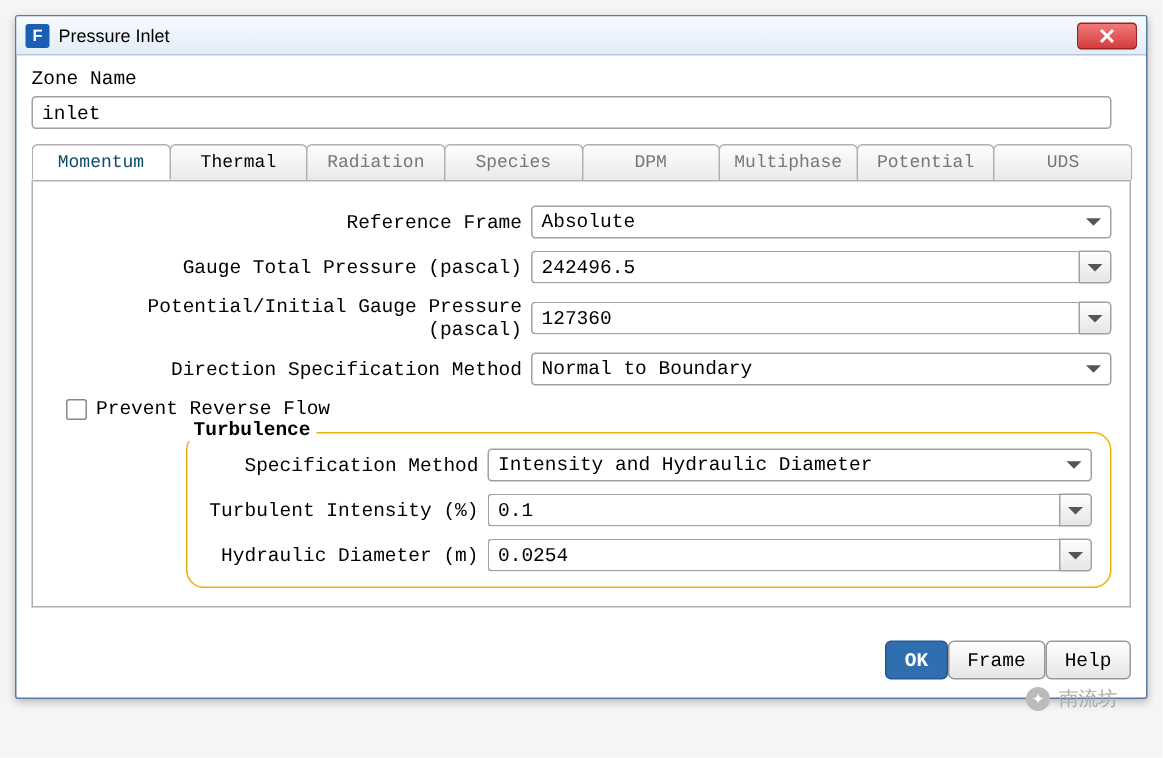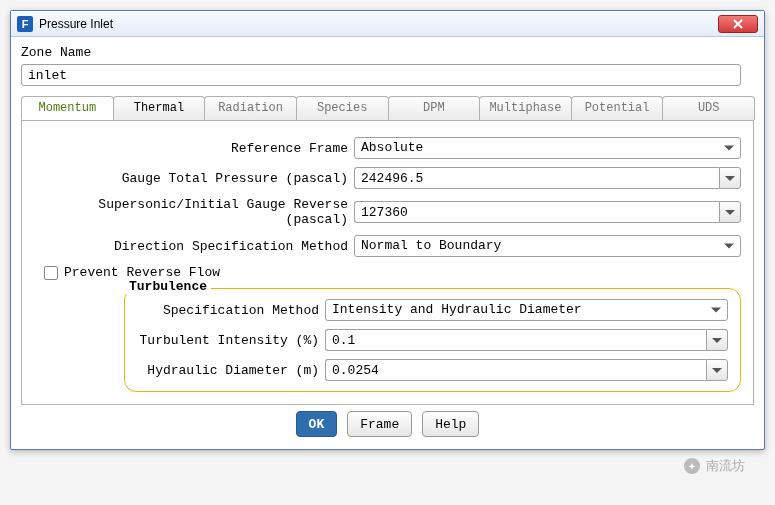--- a/index.html
+++ b/index.html
@@ -86,21 +86,21 @@
     background: linear-gradient(#fdfdfd,#eaeaea);
     border: 1px solid #b0b0b0;
     border-bottom: none;
     margin-right: -1px;
     border-top-left-radius: 4px;
     border-top-right-radius: 4px;
     cursor: pointer;
   }
   .tab.active {
     background: #fff;
-    color: #4d7c0f;
+    color: #0c4a6e;
     position: relative;
     z-index: 2;
     border-bottom: 1px solid #fff;
   }
   .tab.forced {
     color: #000;
   }
   .tabbody {
     border: 1px solid #b0b0b0;
     border-top: none;
@@ -183,22 +183,22 @@
   .turb-legend {
     position: absolute;
     top: -10px; left: 0;
     background: #fff;
     padding: 0 4px;
     font-weight: bold;
     font-size: 13px;
   }
   .turb .lbl { width: 188px; }
   .btnbar {
-    display:flex; justify-content:center; gap:10px;
-    margin-top: 6px;
+    display:flex; justify-content:flex-end; 
+    margin-top: 22px;
   }
   .btn {
     height: 26px;
     padding: 0 12px;
     border: 1px solid #999;
     border-radius: 4px;
     background: linear-gradient(#fefefe,#e6e6e6);
     font-family: "Courier New", monospace;
     font-size: 13px;
     cursor: pointer;
@@ -269,21 +269,21 @@
         <div class="lbl">Gauge Total Pressure (pascal)</div>
         <div class="valwrap">
           <input class="valinput" value="242496.5" style="">
           <div class="dropbtn">
               <span class="caret" style="position:static;transform:none"></span>
             </div>
         </div>
       </div>
 
       <div class="row">
-        <div class="lbl">Supersonic/Initial Gauge Reverse (pascal)</div>
+        <div class="lbl">Potential/Initial Gauge Pressure (pascal)</div>
         <div class="valwrap">
           <input class="valinput" value="127360" style="">
           <div class="dropbtn">
               <span class="caret" style="position:static;transform:none"></span>
             </div>
         </div>
       </div>
 
       <div class="row">
         <div class="lbl">Direction Specification Method</div>

